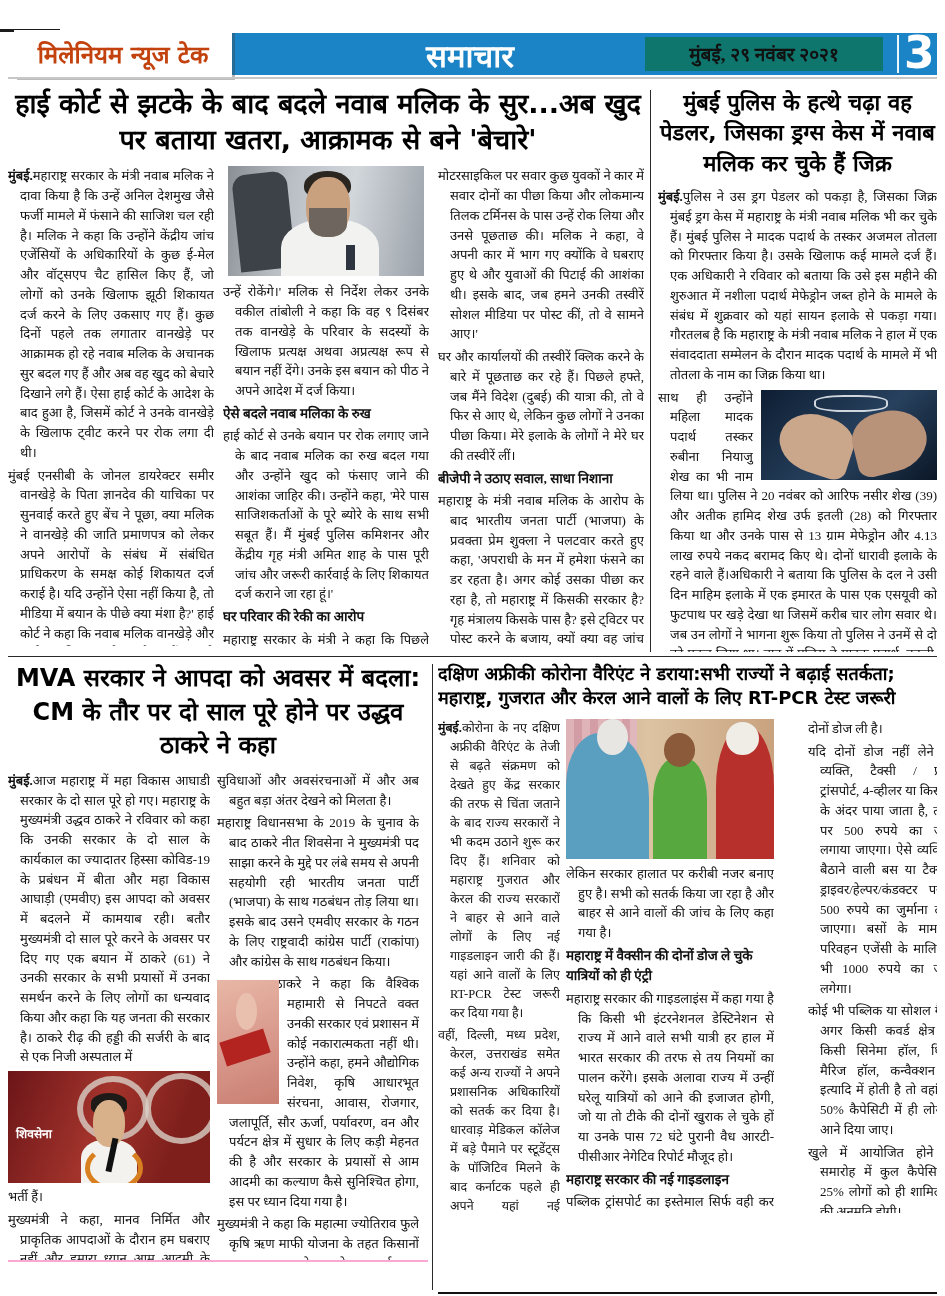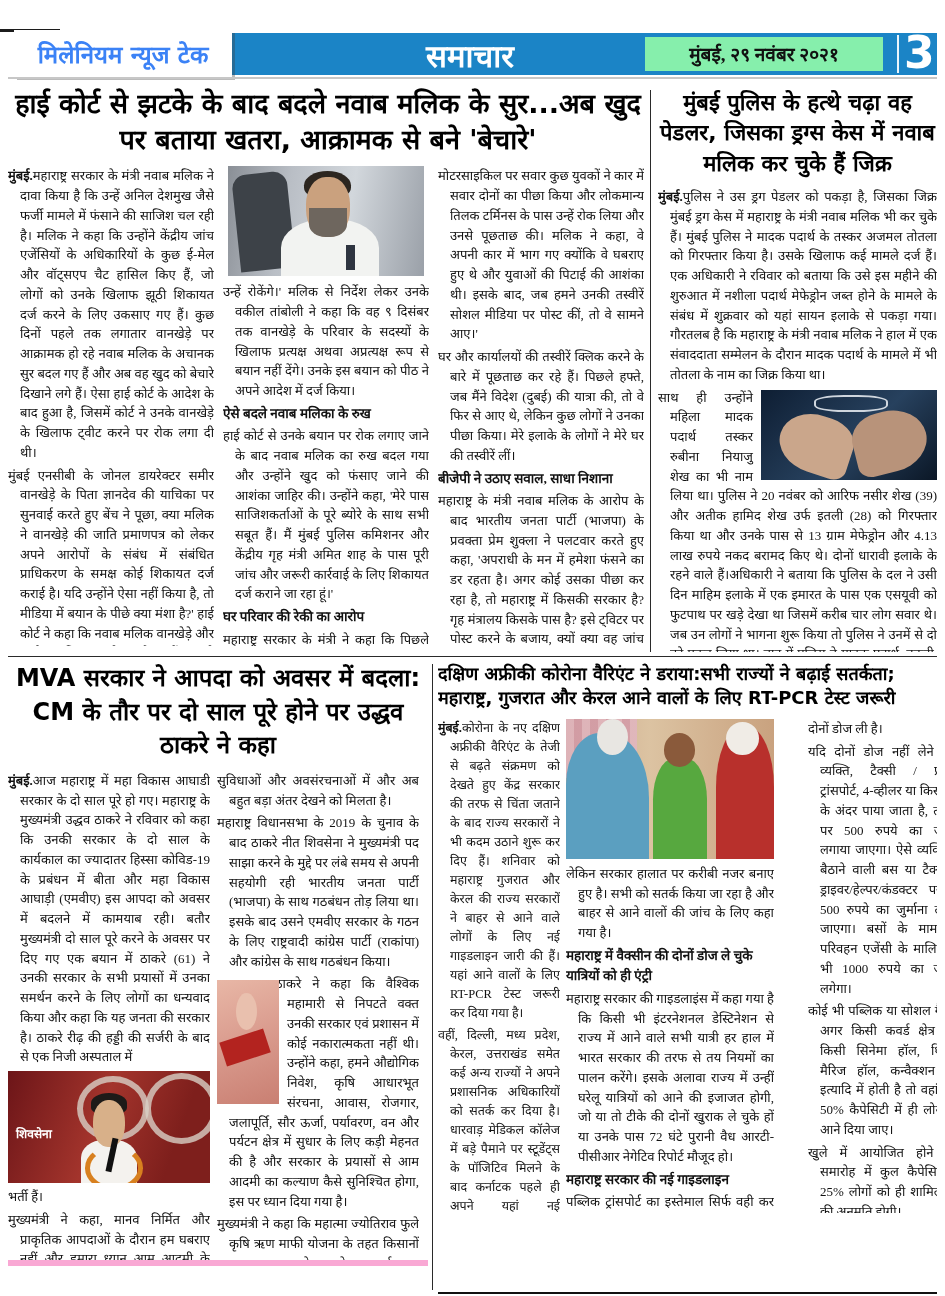--- a/index.html
+++ b/index.html
@@ -5,39 +5,39 @@
   html,body{margin:0;padding:0;background:#e8e8e8;}
   .page{position:relative;width:945px;height:1296px;background:#ffffff;margin:0 auto;
         font-family:"Liberation Serif","DejaVu Serif",serif;color:#111;overflow:hidden;}
 
   
   .topline{position:absolute;left:0;top:29px;width:60px;height:3px;background:#1c1c1c;}
   .mast-bar{position:absolute;left:56px;top:33px;width:881px;height:42px;background:#1b84c6;}
   .mast-shadow{position:absolute;left:8px;top:77px;width:929px;height:2px;background:#c7c7c7;}
   .logo-box{position:absolute;left:14px;top:30px;width:218px;height:47px;background:#fff;
             box-shadow:3px 3px 0 rgba(60,60,60,.35);display:flex;align-items:center;justify-content:center;}
-  .logo-text{color:#3b82f6;font-weight:bold;font-size:24px;font-family:"DejaVu Sans","Liberation Sans",sans-serif;}
+  .logo-text{color:#c2410c;font-weight:bold;font-size:24px;font-family:"DejaVu Sans","Liberation Sans",sans-serif;}
   .section-title{position:absolute;left:330px;top:34px;width:280px;text-align:center;color:#fff;
                  font-weight:bold;font-size:31px;font-family:"DejaVu Sans","Liberation Sans",sans-serif;}
-  .date-box{position:absolute;left:645px;top:37px;width:238px;height:34px;background:#86efac;
+  .date-box{position:absolute;left:645px;top:37px;width:238px;height:34px;background:#0f766e;
             display:flex;align-items:center;justify-content:center;font-weight:bold;font-size:19px;}
   .pagenum-sep{position:absolute;left:897px;top:35px;width:2px;height:38px;background:#eaf4fb;}
   .page-number{position:absolute;left:904px;top:27px;color:#fff;font-weight:bold;font-size:44px;
                font-family:"DejaVu Sans","Liberation Sans",sans-serif;}
 
   
   .vr1{position:absolute;left:650px;top:90px;width:1px;height:562px;background:#2a2a2a;}
   .hr1{position:absolute;left:8px;top:656px;width:929px;height:1px;background:#2a2a2a;}
   .vr2{position:absolute;left:432px;top:664px;width:1px;height:626px;background:#2a2a2a;}
 
   
   .art{position:absolute;}
   #a1{left:8px;top:86px;width:640px;height:568px;}
   #a2{left:658px;top:88px;width:279px;height:564px;overflow:hidden;}
-  #a3{left:8px;top:662px;width:420px;height:598px;border-bottom:6px solid #f9a8d4;overflow:hidden;}
+  #a3{left:8px;top:662px;width:420px;height:598px;border-bottom:2px solid #f9a8d4;overflow:hidden;}
   #a4{left:438px;top:662px;width:499px;height:630px;border-bottom:2px solid #111;overflow:hidden;}
 
   .headline{font-family:"DejaVu Sans","Liberation Sans",sans-serif;font-weight:bold;color:#000;margin:0;}
   .h-a1{font-size:27px;line-height:1.32;text-align:center;padding:0 4px;margin-bottom:9px;}
   .h-a2{font-size:22px;line-height:1.38;text-align:center;margin-bottom:8px;}
   .h-a3{font-size:24px;line-height:1.4;text-align:center;margin-bottom:8px;}
   .h-a4{font-size:18px;line-height:1.36;text-align:left;margin-bottom:8px;}
 
   .cols{display:flex;overflow:hidden;}
   .a1-cols{gap:9px;height:480px;}

